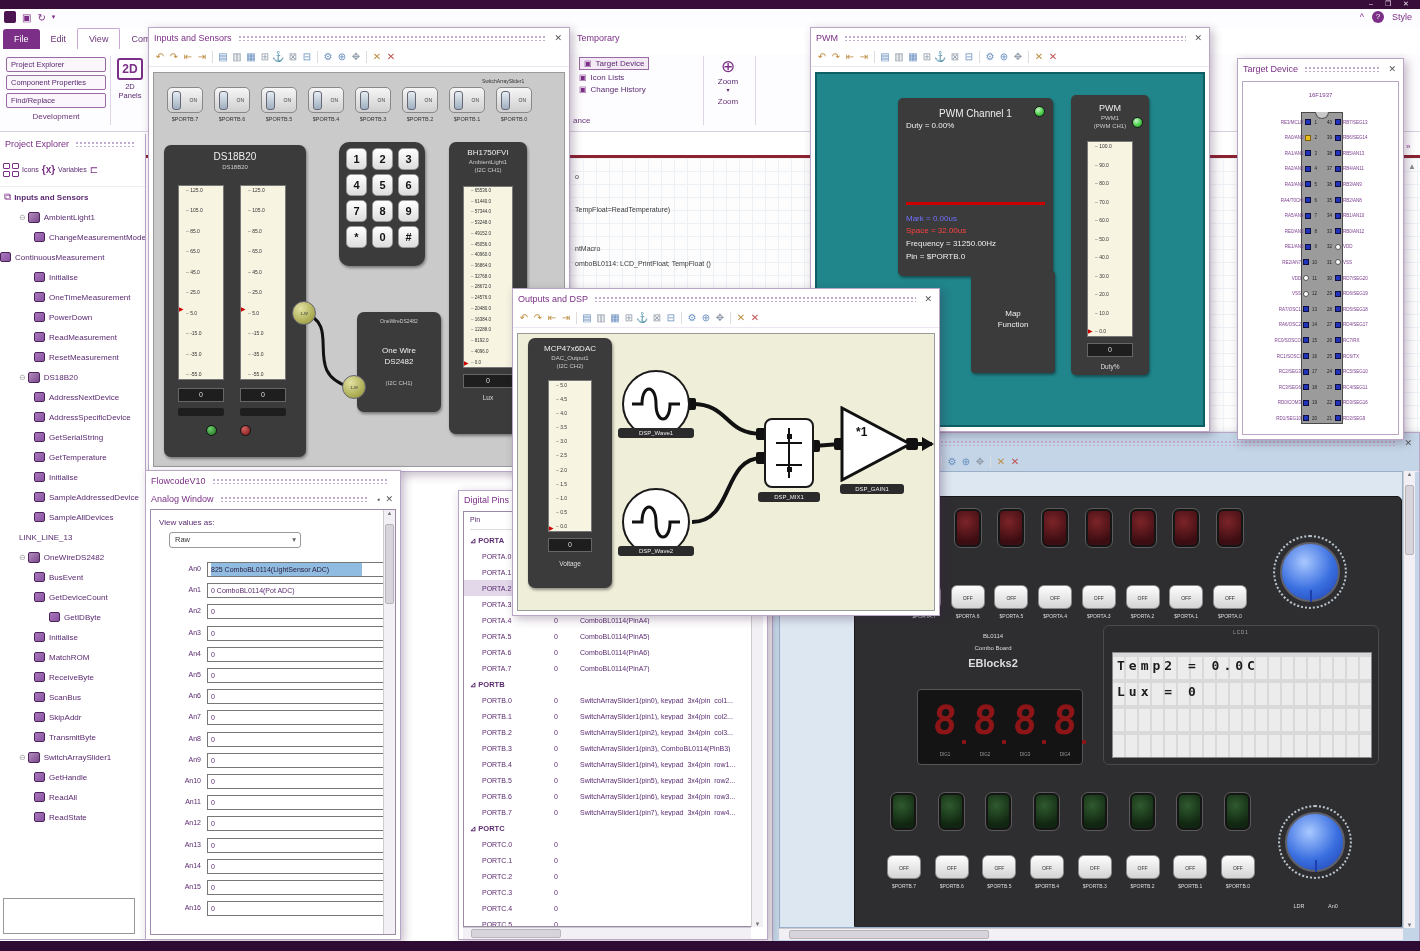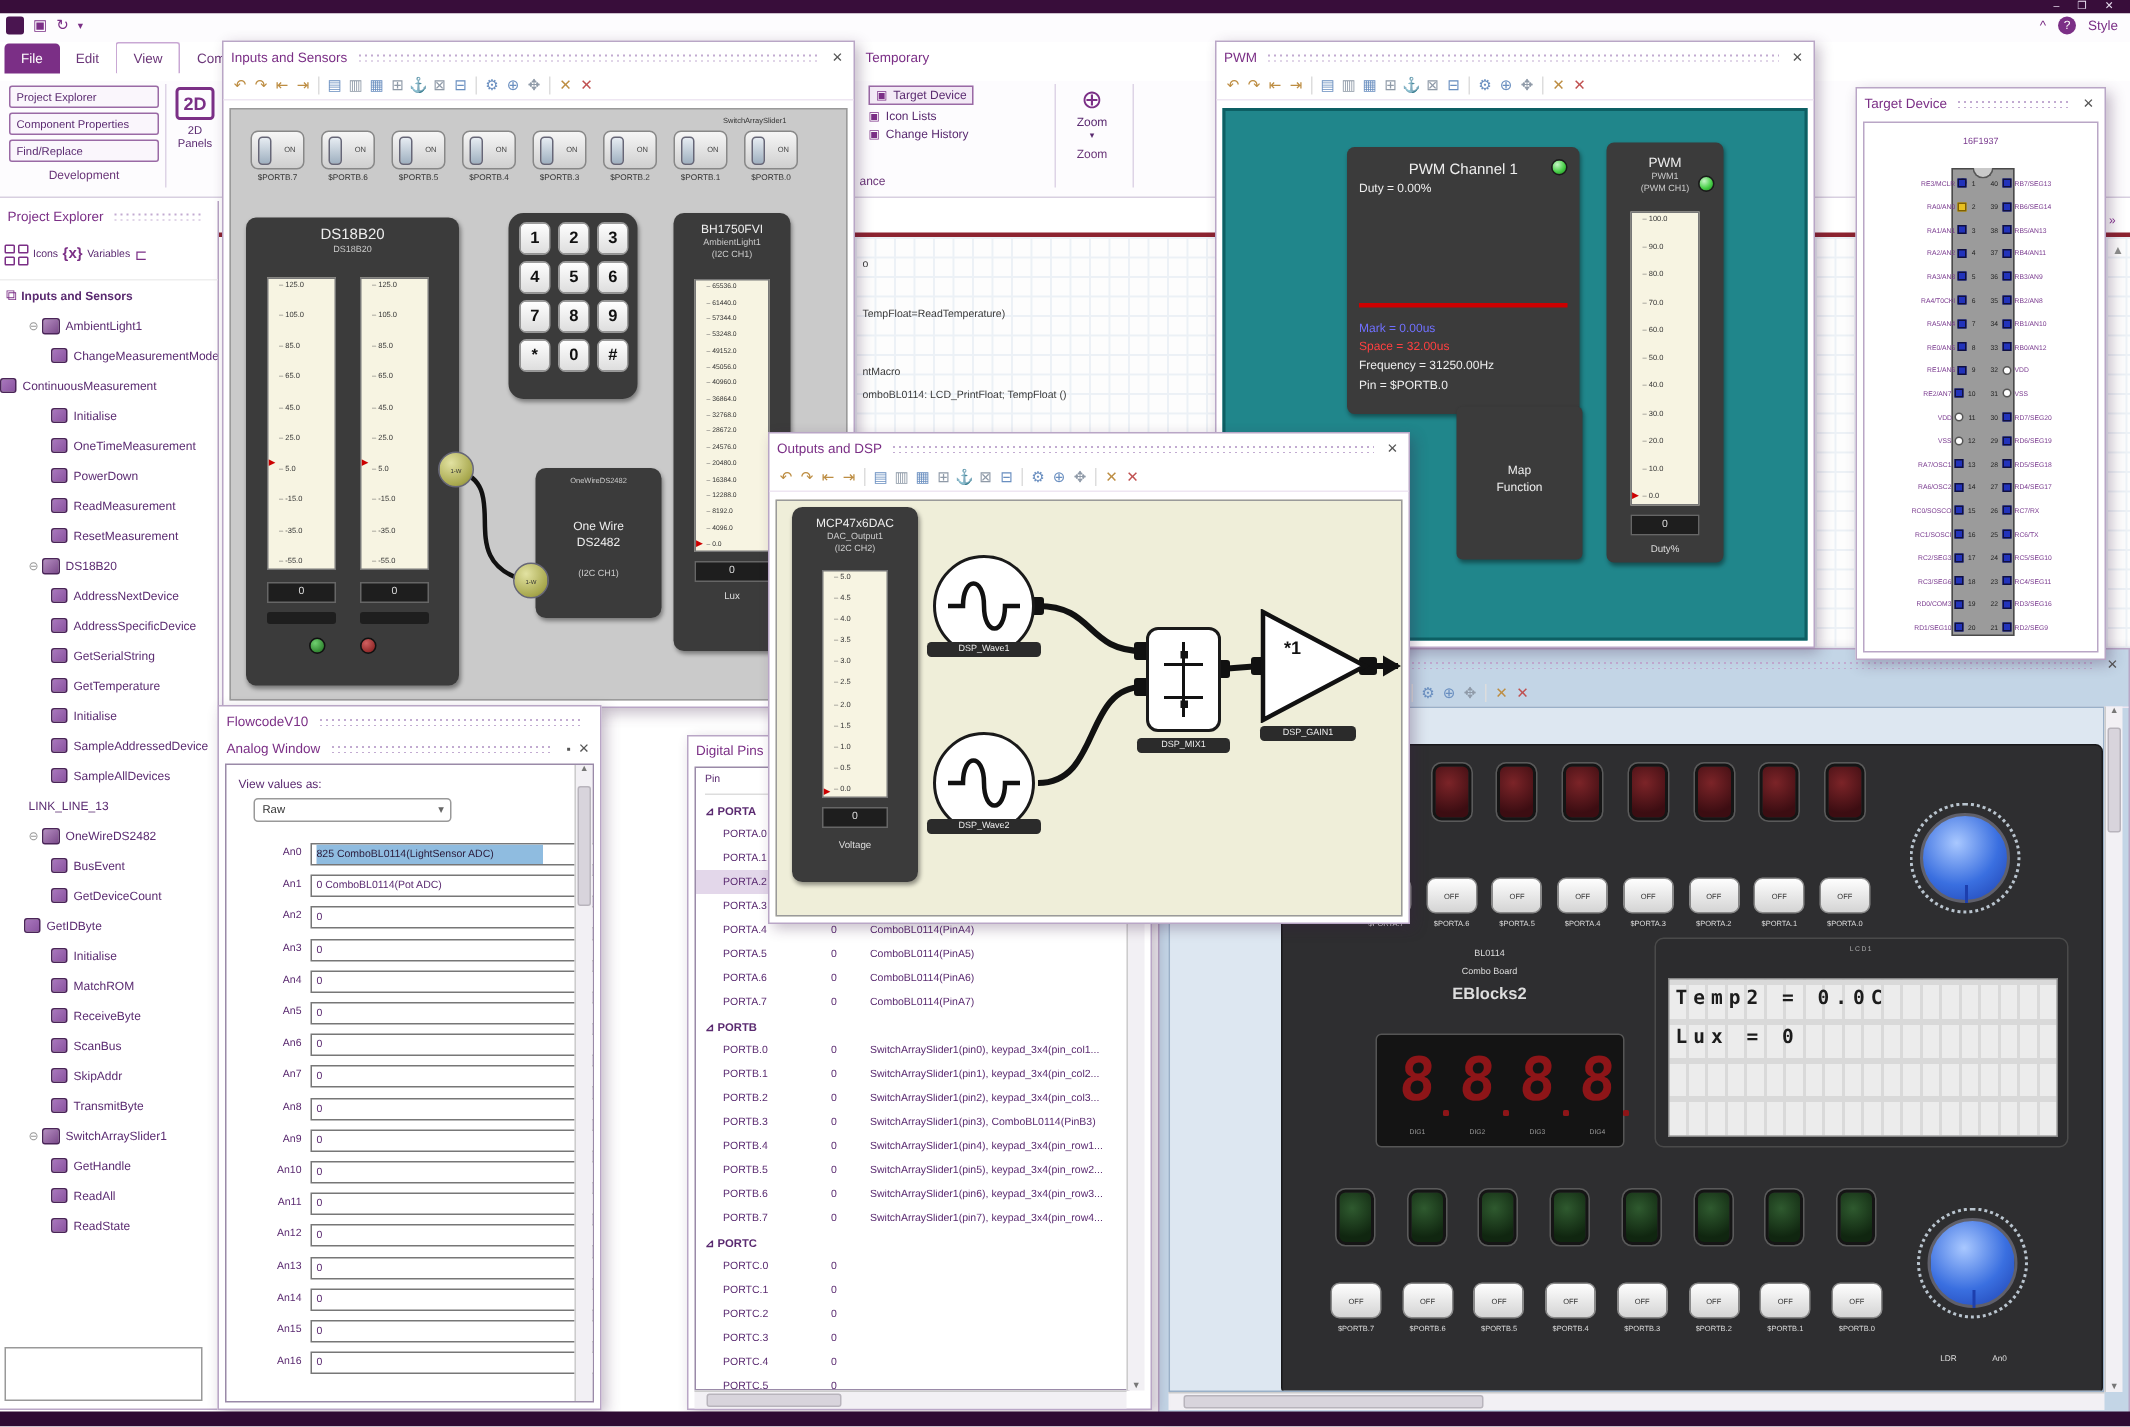--- a/index.html
+++ b/index.html
@@ -327,21 +327,21 @@
           <span>OneWireDS2482</span>
         </div>
         <div class="tree-item" style="padding-left: 34px;">
           <span class="cube small"></span>
           <span>BusEvent</span>
         </div>
         <div class="tree-item" style="padding-left: 34px;">
           <span class="cube small"></span>
           <span>GetDeviceCount</span>
         </div>
-        <div class="tree-item" style="padding-left: 16px;">
+        <div class="tree-item" style="padding-left: 49px;">
           <span class="cube small"></span>
           <span>GetIDByte</span>
         </div>
         <div class="tree-item" style="padding-left: 34px;">
           <span class="cube small"></span>
           <span>Initialise</span>
         </div>
         <div class="tree-item" style="padding-left: 34px;">
           <span class="cube small"></span>
           <span>MatchROM</span>

